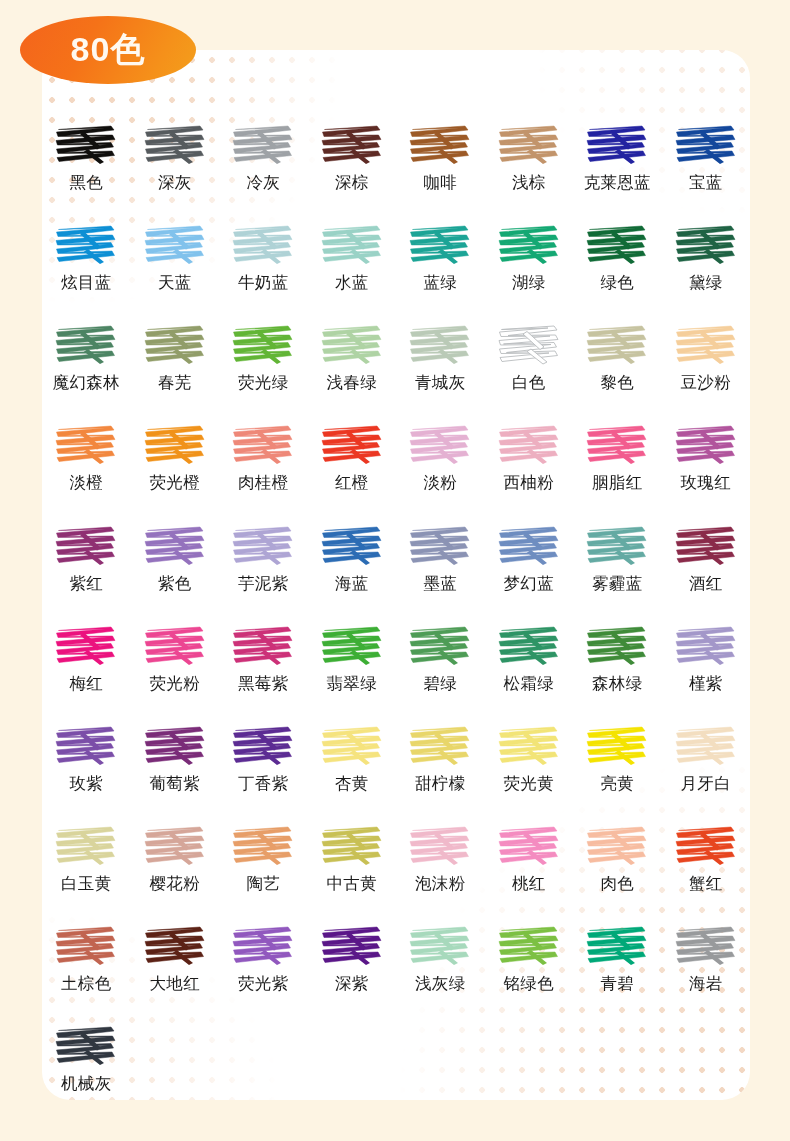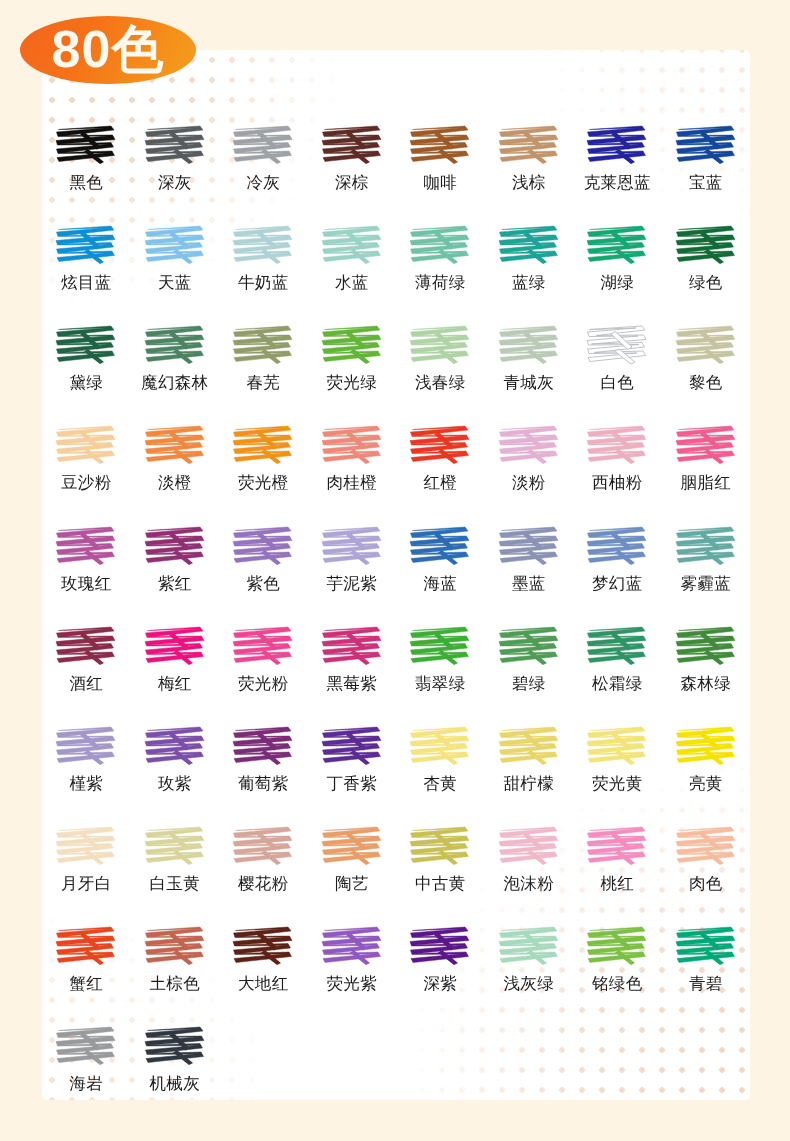--- a/index.html
+++ b/index.html
@@ -16,21 +16,21 @@
   }
 
   
   #card {
     position: absolute;
     left: 42px;
     top: 50px;
     width: 708px;
     height: 1050px;
     background: #FFFFFF;
-    border-radius: 5px;
+    border-radius: 28px;
     overflow: hidden;
   }
 
   
   .dots {
     position: absolute;
     inset: 0;
     background-image:
       radial-gradient(circle at 50% 50%, #F2D6C0 2.6px, rgba(242,214,192,0) 3.0px);
     background-size: 20px 20px;
@@ -67,21 +67,21 @@
     height: 68px;
     border-radius: 50%;
     background: linear-gradient(118deg, #F4641C 0%, #F57218 38%, #F5911A 78%, #F3A01C 100%);
     display: flex;
     align-items: center;
     justify-content: center;
     z-index: 30;
   }
   #badge-text {
     color: #FFF9F0;
-    font-size: 52px;
+    font-size: 34px;
     font-weight: bold;
     letter-spacing: 1px;
     line-height: 1;
     font-family: "Liberation Sans", "DejaVu Sans", sans-serif;
     transform: translateY(-1px);
   }
 
   
   #grid {
     position: absolute;
@@ -204,27 +204,20 @@
       </div>
       <div class="cell">
         <svg class="swatch" viewBox="0 0 64 46" preserveAspectRatio="none">
           <path d="M4.5,7.5 L57,4.0 L60,8.0 L11.0,13.5 L58.5,13.0 L61,17.5 L6.5,22.0 L57,20.5 L59.5,25.0 L9.5,30.5 L58,29.0 L60.5,33.5 L5.0,39.5 L3.0,35.5 L52,31.0 L4.0,31.5 L2.5,27.0 L54,22.5 L3.5,23.0 L2.0,18.5 L53,14.0 L4.0,14.5 L2.5,10.0 L51,6.0 L4.5,7.5 Z" fill="#9AD2C6" stroke="#9AD2C6" stroke-width="0.5" stroke-linejoin="round"></path>
           <path d="M30,9.5 L47,25.0 L43,27.5 L26,12.0 Z M34,27.0 L50,40.0 L46,42.0 L30,29.5 Z" fill="#9AD2C6"></path>
         </svg>
         <div class="label">水蓝</div>
       </div>
       <div class="cell">
         <svg class="swatch" viewBox="0 0 64 46" preserveAspectRatio="none">
-          <path d="M4.5,7.5 L57,4.0 L60,8.0 L11.0,13.5 L58.5,13.0 L61,17.5 L6.5,22.0 L57,20.5 L59.5,25.0 L9.5,30.5 L58,29.0 L60.5,33.5 L5.0,39.5 L3.0,35.5 L52,31.0 L4.0,31.5 L2.5,27.0 L54,22.5 L3.5,23.0 L2.0,18.5 L53,14.0 L4.0,14.5 L2.5,10.0 L51,6.0 L4.5,7.5 Z" fill="#70C2A6" stroke="#70C2A6" stroke-width="0.5" stroke-linejoin="round"></path>
-          <path d="M30,9.5 L47,25.0 L43,27.5 L26,12.0 Z M34,27.0 L50,40.0 L46,42.0 L30,29.5 Z" fill="#70C2A6"></path>
-        </svg>
-        <div class="label">薄荷绿</div>
-      </div>
-      <div class="cell">
-        <svg class="swatch" viewBox="0 0 64 46" preserveAspectRatio="none">
           <path d="M4.5,7.5 L57,4.0 L60,8.0 L11.0,13.5 L58.5,13.0 L61,17.5 L6.5,22.0 L57,20.5 L59.5,25.0 L9.5,30.5 L58,29.0 L60.5,33.5 L5.0,39.5 L3.0,35.5 L52,31.0 L4.0,31.5 L2.5,27.0 L54,22.5 L3.5,23.0 L2.0,18.5 L53,14.0 L4.0,14.5 L2.5,10.0 L51,6.0 L4.5,7.5 Z" fill="#1CA496" stroke="#1CA496" stroke-width="0.5" stroke-linejoin="round"></path>
           <path d="M30,9.5 L47,25.0 L43,27.5 L26,12.0 Z M34,27.0 L50,40.0 L46,42.0 L30,29.5 Z" fill="#1CA496"></path>
         </svg>
         <div class="label">蓝绿</div>
       </div>
       <div class="cell">
         <svg class="swatch" viewBox="0 0 64 46" preserveAspectRatio="none">
           <path d="M4.5,7.5 L57,4.0 L60,8.0 L11.0,13.5 L58.5,13.0 L61,17.5 L6.5,22.0 L57,20.5 L59.5,25.0 L9.5,30.5 L58,29.0 L60.5,33.5 L5.0,39.5 L3.0,35.5 L52,31.0 L4.0,31.5 L2.5,27.0 L54,22.5 L3.5,23.0 L2.0,18.5 L53,14.0 L4.0,14.5 L2.5,10.0 L51,6.0 L4.5,7.5 Z" fill="#14A873" stroke="#14A873" stroke-width="0.5" stroke-linejoin="round"></path>
           <path d="M30,9.5 L47,25.0 L43,27.5 L26,12.0 Z M34,27.0 L50,40.0 L46,42.0 L30,29.5 Z" fill="#14A873"></path>
         </svg>

